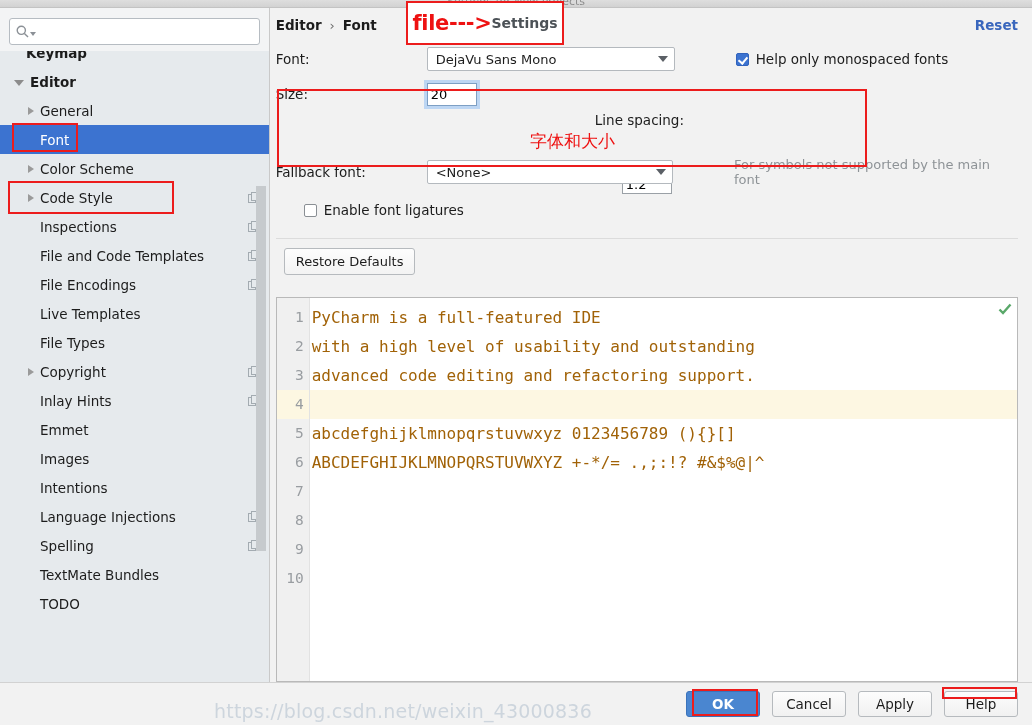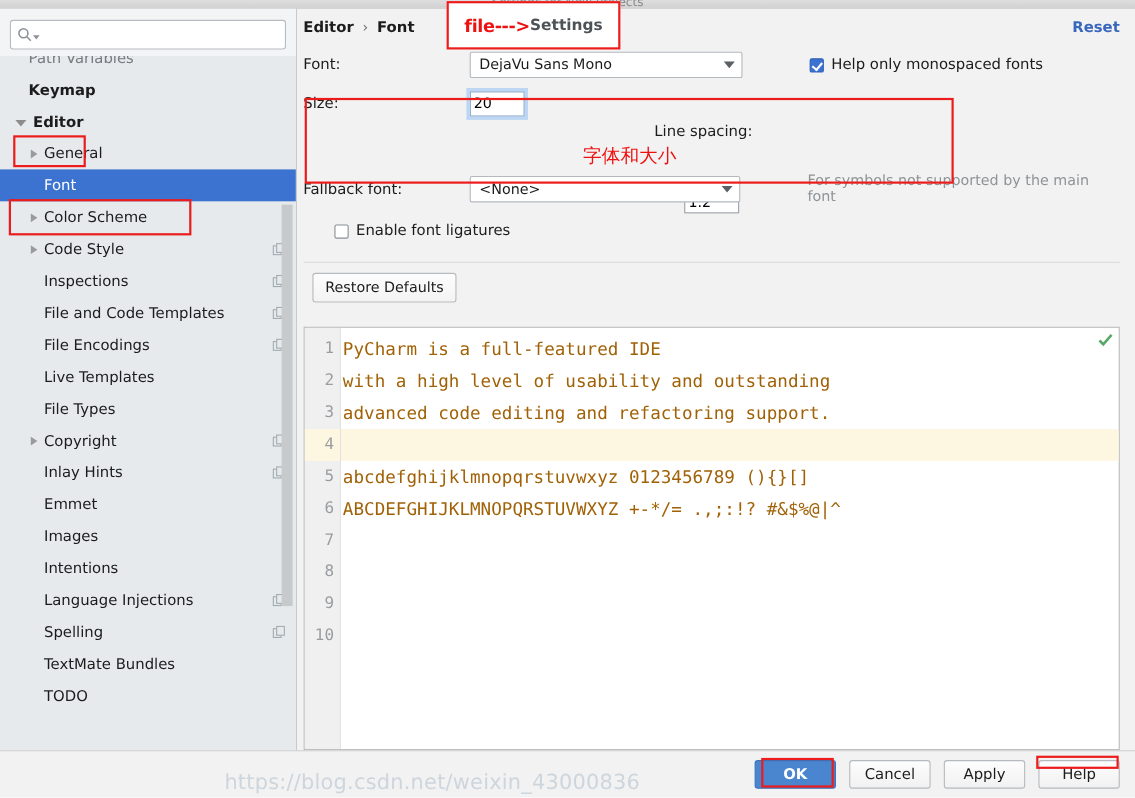--- a/index.html
+++ b/index.html
@@ -320,21 +320,21 @@
     color: #1c1c1c;
   }
   .dlgbtn.primary {
     background: #4a86d0;
     border-color: #3b73bb;
     color: #ffffff;
     font-weight: bold;
   }
   .watermark {
     position: absolute;
-    left: 204px; bottom: 3px;
+    left: 214px; bottom: 3px;
     font-size: 19px;
     color: rgba(150,170,190,0.40);
     white-space: nowrap;
     letter-spacing: .2px;
     pointer-events: none;
     font-family: "DejaVu Sans", sans-serif;
   }
 
   
   .anno {
@@ -349,21 +349,21 @@
     z-index: 41;
     left: 406px; top: 1px;
     width: 158px; height: 44px;
     border: 2px solid #ec1c1c;
     background: #ffffff;
     box-sizing: border-box;
     display: flex; align-items: center; justify-content: center;
     pointer-events: none;
   }
   .anno-callout .red {
-    color: #ee1111; font-weight: bold; font-size: 16px;
+    color: #ee1111; font-weight: bold; font-size: 21px;
     font-family: "DejaVu Sans", sans-serif;
     letter-spacing: -.3px;
   }
   .anno-callout .gray {
     color: #4c5257; font-weight: bold; font-size: 14px;
     font-family: "DejaVu Sans", sans-serif;
   }
   .cn-note {
     position: absolute;
     left: 530px; top: 130px;
@@ -394,24 +394,20 @@
               <line x1="8.4" y1="8.4" x2="12" y2="12" stroke="#8b9096" stroke-width="1.4"></line>
             </svg>
           </span>
           <span class="search-caret"></span>
           <input class="search-input" type="text" placeholder="" style="">
         </div>
       </div>
 
       <div class="tree">
         <div class="tree-scroll" id="tree-scroll">
-            <div class="node lvl0 clipped">
-              <span class="arrow empty"></span>
-              <span class="label">Path Variables</span>
-            </div>
             <div class="node lvl0 bold">
               <span class="arrow empty"></span>
               <span class="label">Keymap</span>
             </div>
             <div class="node lvl0 bold">
               <span class="arrow down"></span>
               <span class="label">Editor</span>
             </div>
             <div class="node lvl1">
               <span class="arrow"></span>

